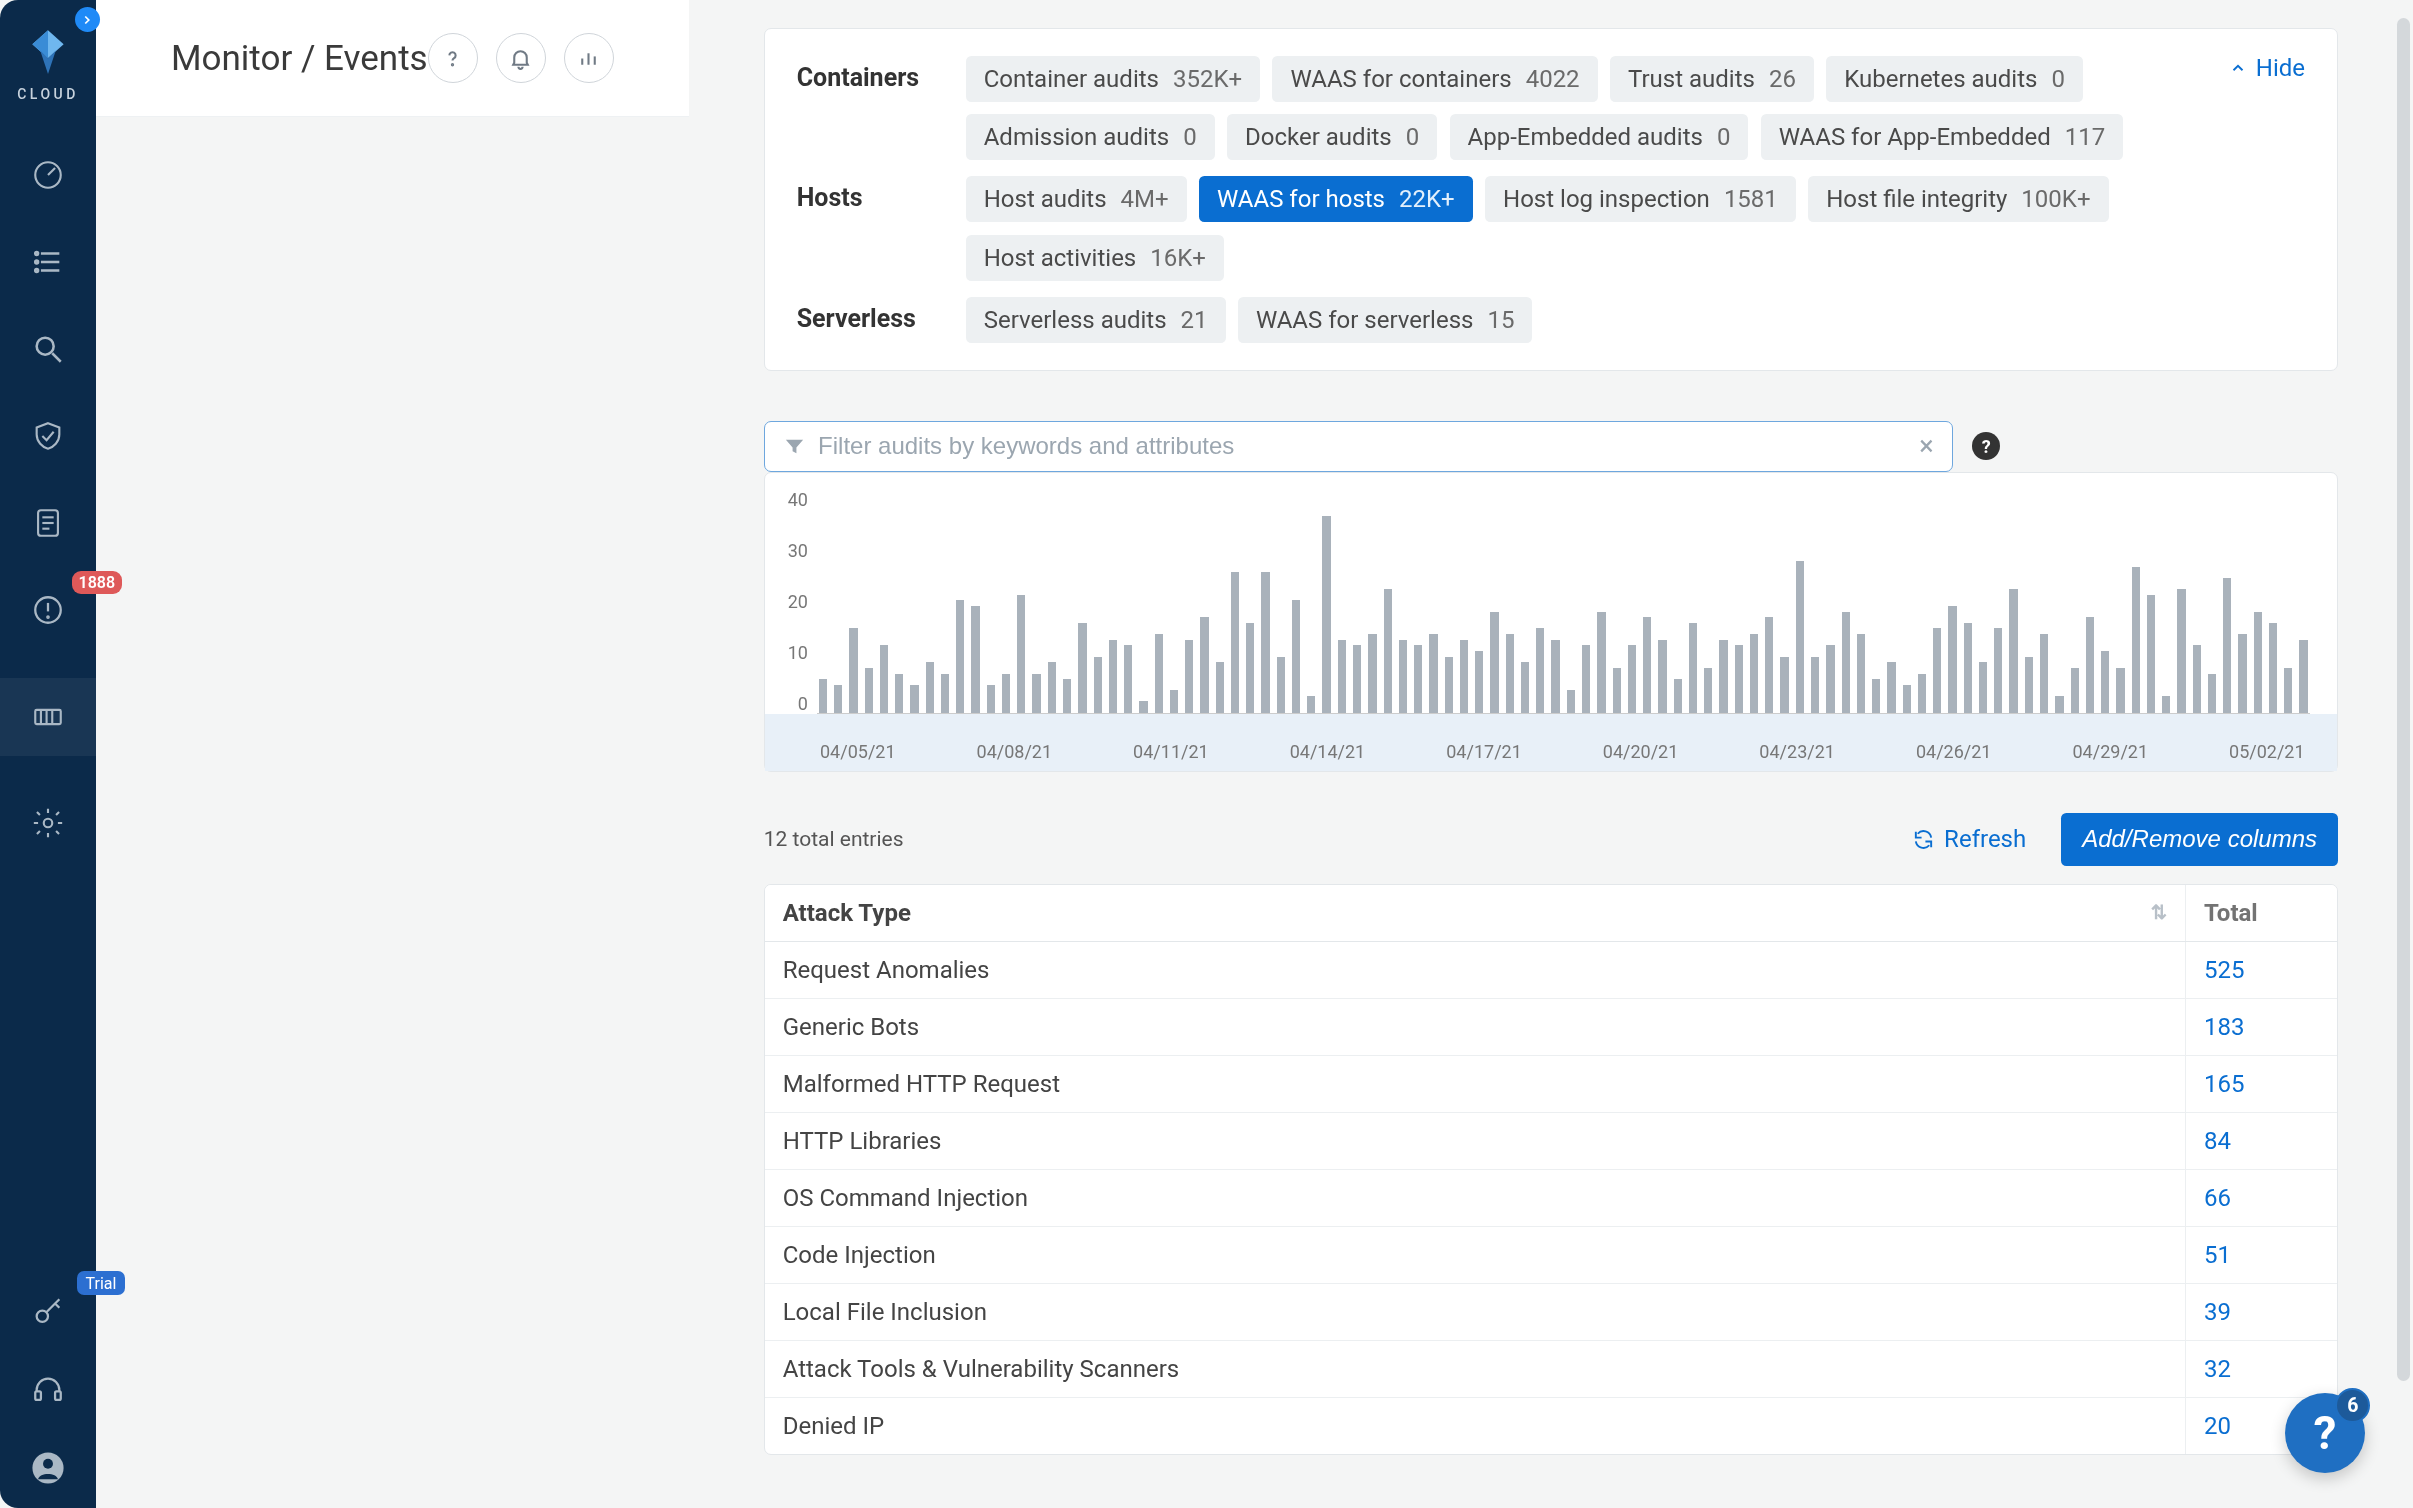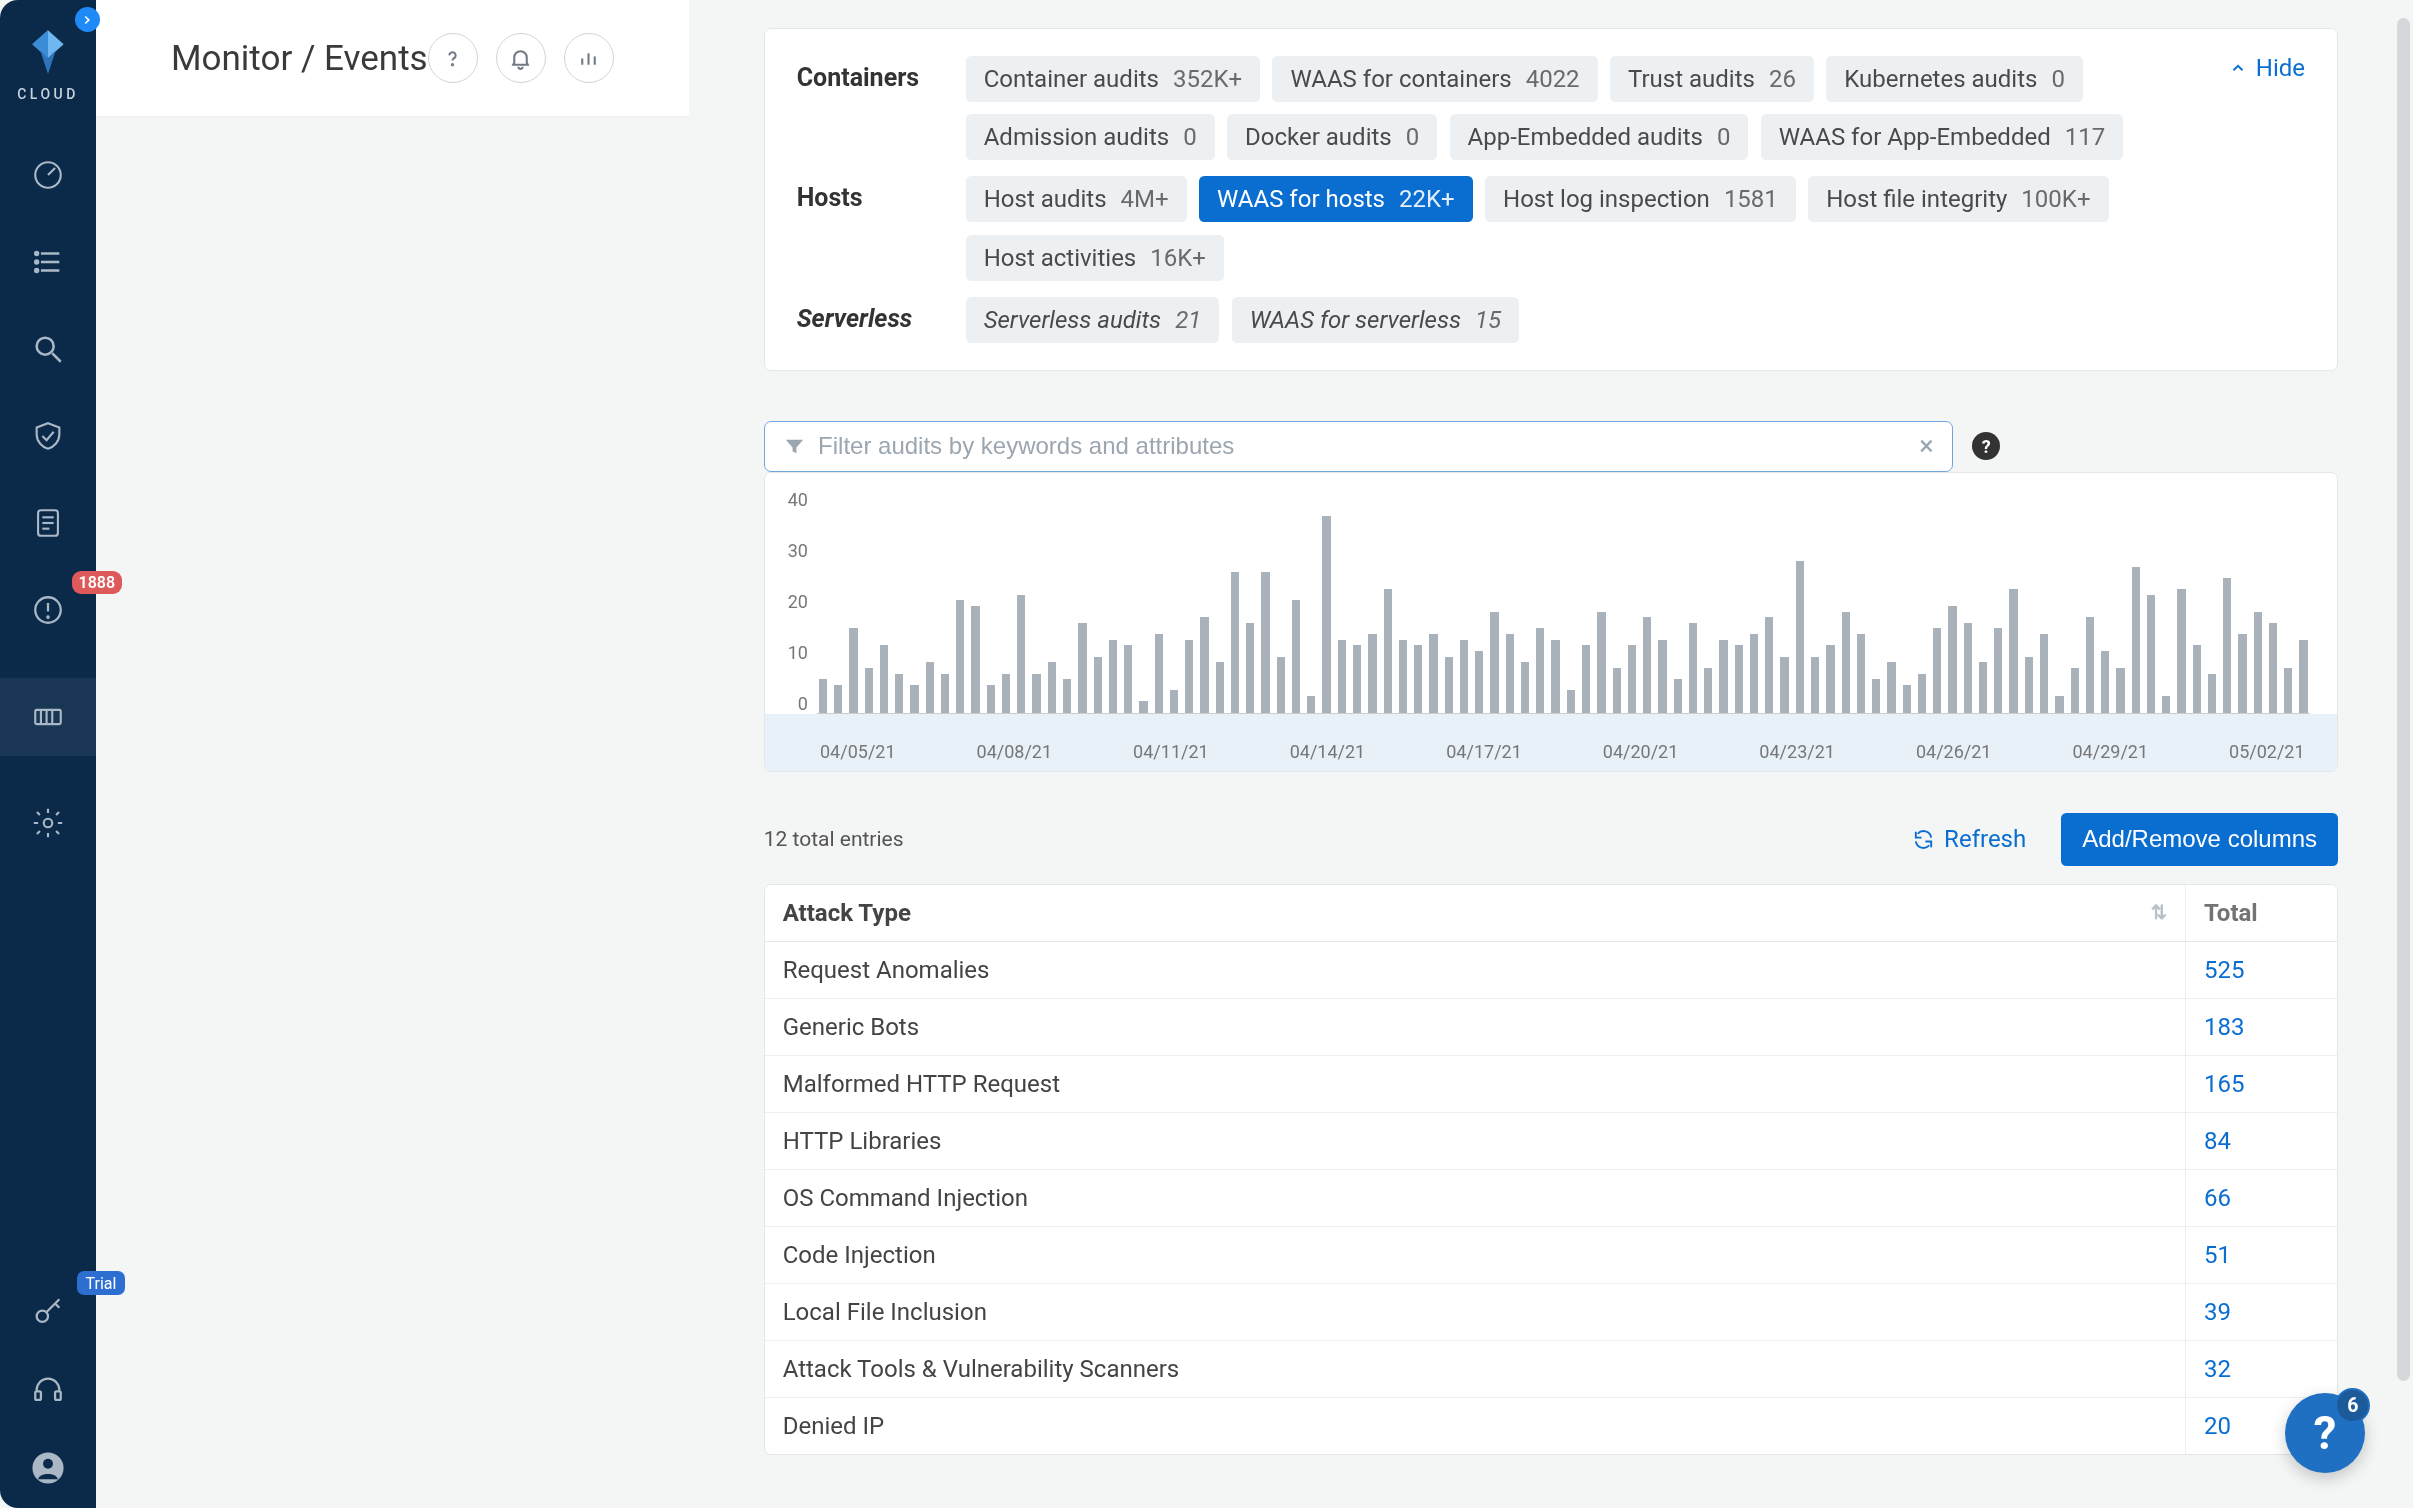--- a/index.html
+++ b/index.html
@@ -165,21 +165,21 @@
   border-radius: 7px;
   background: #fff;
   padding: 27px 32px;
   position: relative;
 }
 .cats-row {
   display: flex;
   align-items: flex-start;
   margin-bottom: 16px;
 }
-.cats-row:last-child { margin-bottom: 0; font-style: italic; }
+.cats-row:last-child { margin-bottom: 0; }
 .cats-label {
   width: 169px;
   font-weight: 700;
   font-size: 25px;
   color: #333;
   flex-shrink: 0;
   padding-top: 7px;
 }
 .cats-chips {
   display: flex;
@@ -318,20 +318,21 @@
 .refresh-link { color: #0a6ed1; font-size: 24px; cursor: pointer; display: flex; align-items: center; gap: 9px; }
 .refresh-link svg { width: 23px; height: 23px; }
 .cols-btn {
   background: #0a6ed1;
   color: #fff;
   border: none;
   padding: 12.4px 21px;
   border-radius: 5.3px;
   font-size: 24px;
   cursor: pointer;
+  font-style: italic;
 }
 
 
 .data-table {
   margin-top: 18px;
   border: 1.8px solid #e3e7ea;
   border-radius: 7px;
   background: #fff;
   overflow: hidden;
 }

